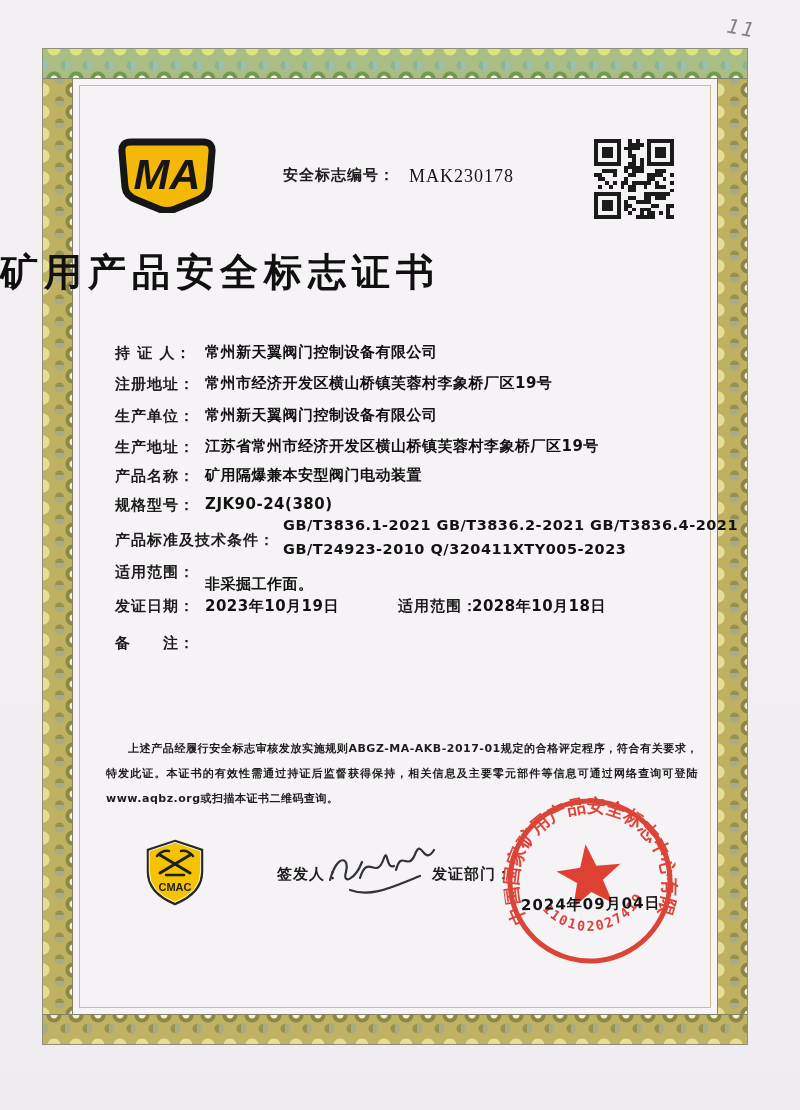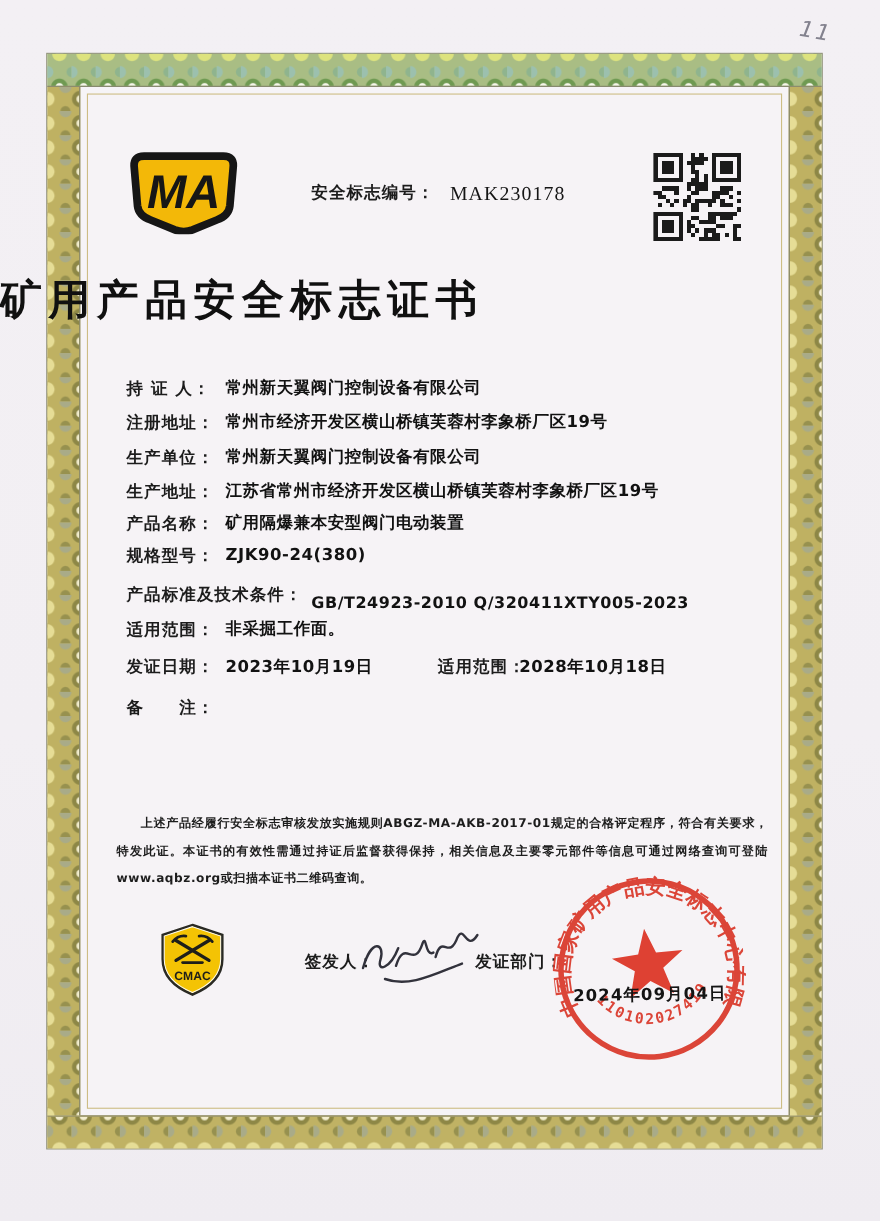--- a/index.html
+++ b/index.html
@@ -242,25 +242,26 @@
   <div class="abs" style="left:115px;top:466px;">
     <span class="label">产品名称：</span></div>
   <div class="abs value" style="left:205px;top:466px;">矿用隔爆兼本安型阀门电动装置</div>
 
   <div class="abs" style="left:115px;top:495px;">
     <span class="label">规格型号：</span></div>
   <div class="abs value" style="left:205px;top:495px;">ZJK90-24(380)</div>
 
   <div class="abs" style="left:115px;top:530px;text-align:right;">
     <span class="label">产品标准及技术条件：</span></div>
+  <div class="abs value" style="left:283px;top:517px;font-size:14.5px;">GB/T3836.1-2021 GB/T3836.2-2021 GB/T3836.4-2021</div>
   <div class="abs value" style="left:283px;top:541px;font-size:14.5px;">GB/T24923-2010 Q/320411XTY005-2023</div>
 
   <div class="abs" style="left:115px;top:562px;">
     <span class="label">适用范围：</span></div>
-  <div class="abs value" style="left:205px;top:562px;">非采掘工作面。</div>
+  <div class="abs value" style="left:205px;top:575px;">非采掘工作面。</div>
 
   <div class="abs label" style="left:115px;top:597px;">发证日期：</div>
   <div class="abs value" style="left:205px;top:597px;">2023年10月19日</div>
   <div class="abs label" style="left:398px;top:597px;">适用范围：</div>
   <div class="abs value" style="left:472px;top:597px;">2028年10月18日</div>
 
   <div class="abs label" style="left:115px;top:634px;">备　　注：</div>
 
   <div class="statement">上述产品经履行安全标志审核发放实施规则ABGZ-MA-AKB-2017-01规定的合格评定程序，符合有关要求，特发此证。本证书的有效性需通过持证后监督获得保持，相关信息及主要零元部件等信息可通过网络查询可登陆www.aqbz.org或扫描本证书二维码查询。</div>
 

